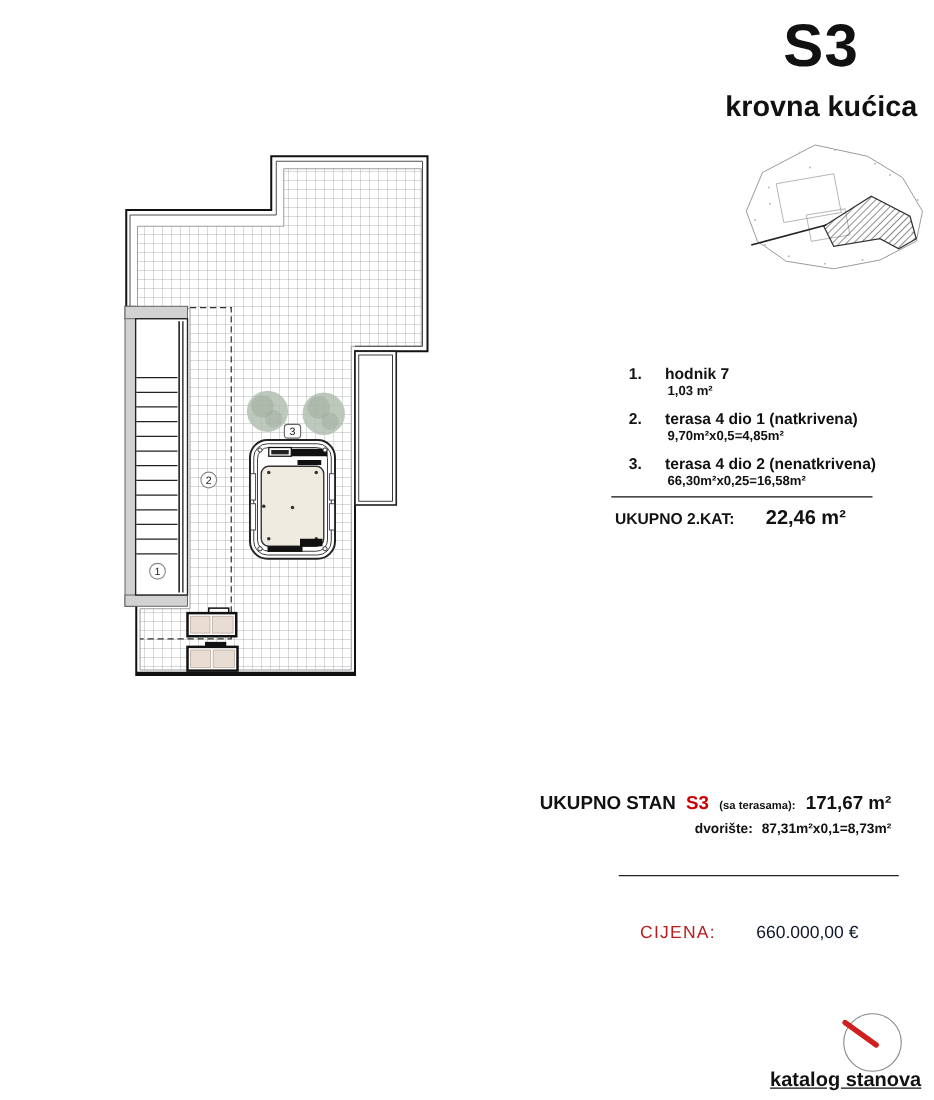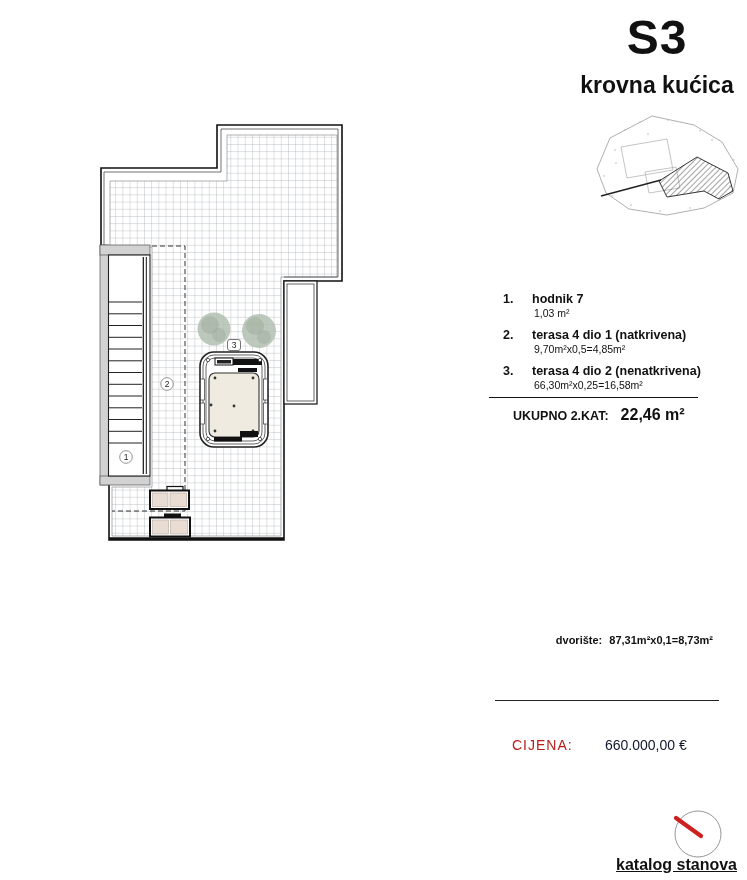--- a/index.html
+++ b/index.html
@@ -13,24 +13,24 @@
   
   .title-block{left:557px;top:14px;width:200px;text-align:center;}
   .unit-title{font-size:48px;font-weight:700;line-height:1.02;letter-spacing:1px;}
   .unit-subtitle{font-size:23px;font-weight:700;margin-top:9px;}
 
   
   .room-list{left:503px;top:292px;width:235px;}
   .room-item{margin-bottom:9px;}
   .room-head{display:flex;align-items:baseline;font-size:12.5px;font-weight:700;line-height:14px;}
   .room-num{width:29px;flex:none;}
-  .room-area{margin-left:31px;font-size:10.5px;font-weight:400;line-height:12px;margin-top:1px;}
+  .room-area{margin-left:31px;font-size:10.5px;font-weight:700;line-height:12px;margin-top:1px;}
 
   .rule1{left:489px;top:397px;width:209px;height:0;border-top:1.5px solid #111;}
-  .kat-total{left:513px;top:406px;display:flex;align-items:baseline;gap:12px;}
+  .kat-total{left:492px;top:406px;display:flex;align-items:baseline;gap:25px;}
   .kat-total-label{font-size:12.5px;font-weight:700;}
   .kat-total-value{font-size:16px;font-weight:700;}
 
   
   .summary{right:34px;top:634px;width:300px;text-align:right;}
   .sum-main{font-size:15px;font-weight:700;margin-bottom:6px;white-space:nowrap;}
   .sum-main .red{color:#cc0000;}
   .sum-note{font-size:9px;font-weight:700;}
   .sum-extra{font-size:11px;font-weight:700;line-height:12.4px;white-space:nowrap;}
   .rule2{left:495px;top:700px;width:224px;height:0;border-top:1.6px solid #222;}
@@ -233,20 +233,26 @@
   </div>
 
   <div class="abs rule1"></div>
 
   <div class="abs kat-total">
     <span class="kat-total-label">UKUPNO 2.KAT:</span>
     <span class="kat-total-value">22,46 m²</span>
   </div>
 
   <div class="abs summary">
+    <div class="sum-main">
+      <span>UKUPNO STAN</span>
+      <span class="red sp">S3</span>
+      <span class="sum-note sp">(sa terasama):</span>
+      <span class="sp">171,67 m²</span>
+    </div>
     <div class="sum-extra">
       <span>dvorište:</span>
       <span class="sp">87,31m²x0,1=8,73m²</span>
     </div>
   </div>
 
   <div class="abs rule2"></div>
 
 
   <div class="abs cijena-label">CIJENA:</div>

